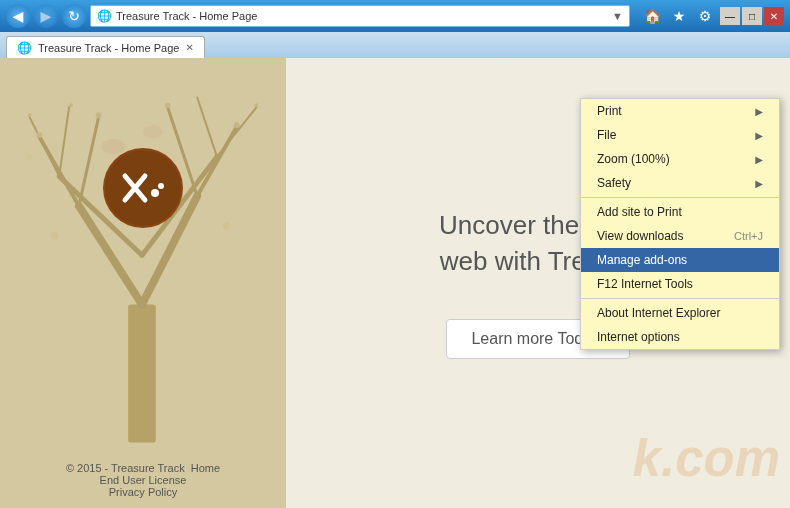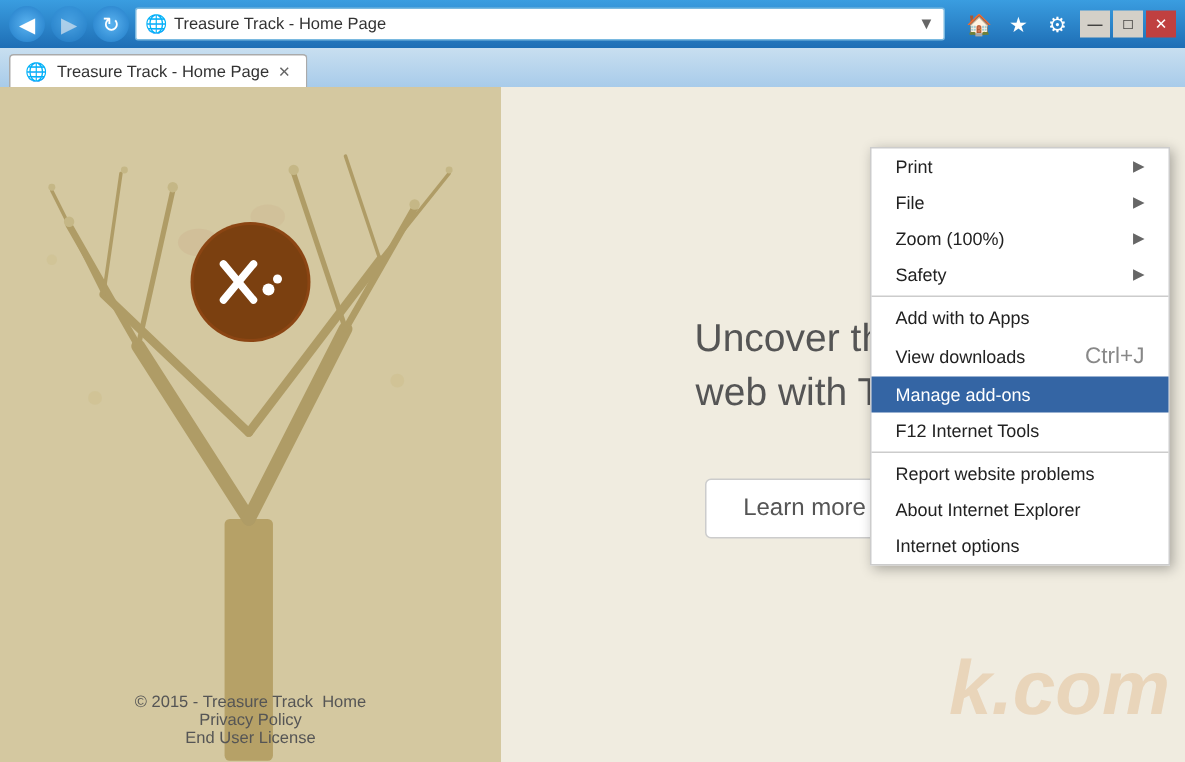--- a/index.html
+++ b/index.html
@@ -142,21 +142,21 @@
     
     .content-area {
       flex: 1;
       display: flex;
       position: relative;
       background: #e8dcc8;
     }
 
     
     .page-left {
-      width: 334px;
+      width: 286px;
       height: 100%;
       background: #d4c8a0;
       position: relative;
       overflow: hidden;
     }
 
     
     .site-logo {
       position: absolute;
       top: 90px;
@@ -231,21 +231,21 @@
       cursor: pointer;
       z-index: 2;
     }
 
     
     .context-menu {
       position: absolute;
       top: 40px;
       right: 10px;
       width: 200px;
-      background: #ffffff;
+      background: #fef9c3;
       border: 1px solid #ccc;
       box-shadow: 2px 2px 8px rgba(0,0,0,0.3);
       z-index: 100;
       font-size: 12px;
     }
 
     .menu-item {
       padding: 5px 16px;
       cursor: pointer;
       display: flex;
@@ -265,21 +265,21 @@
       color: #666;
     }
 
     .menu-separator {
       height: 1px;
       background: #ccc;
       margin: 2px 0;
     }
 
     .menu-shortcut {
-      font-size: 15px;
+      font-size: 11px;
       color: #888;
     }
 
     
     .win-controls {
       display: flex;
       gap: 2px;
       margin-left: auto;
     }
 
@@ -395,22 +395,22 @@
           <circle cx="52" cy="45" r="4" fill="white"></circle>
           <circle cx="58" cy="38" r="3" fill="white"></circle>
         </svg>
       </div>
 
       <div class="footer-links">
         <div>
           <span>© 2015 - Treasure Track</span>&nbsp;
           <a>Home</a>
         </div>
+        <div><a>End User License</a></div>
         <div><a>Privacy Policy</a></div>
-        <div><a>End User License</a></div>
       </div>
     </div>
 
     <div class="page-right">
       <div class="watermark">k.com</div>
 
       <div class="main-heading">
         <span>Uncover the gem</span><br>
         <span>web with Treasur</span>
       </div>
@@ -430,37 +430,34 @@
         <div class="menu-item">
           <span>Zoom (100%)</span>
           <span class="arrow">▶</span>
         </div>
         <div class="menu-item">
           <span>Safety</span>
           <span class="arrow">▶</span>
         </div>
         <div class="menu-separator"></div>
         <div class="menu-item">
-          <span>Add with to Apps</span>
+          <span>Add site to Print</span>
         </div>
         <div class="menu-item">
           <span>View downloads</span>
           <span class="menu-shortcut">Ctrl+J</span>
         </div>
         <div class="menu-item highlighted">
           <span>Manage add-ons</span>
         </div>
         <div class="menu-item">
           <span>F12 Internet Tools</span>
         </div>
         <div class="menu-separator"></div>
         <div class="menu-item">
-          <span>Report website problems</span>
-        </div>
-        <div class="menu-item">
           <span>About Internet Explorer</span>
         </div>
         <div class="menu-item">
           <span>Internet options</span>
         </div>
       </div>
 
   </div>
 </div>
 

